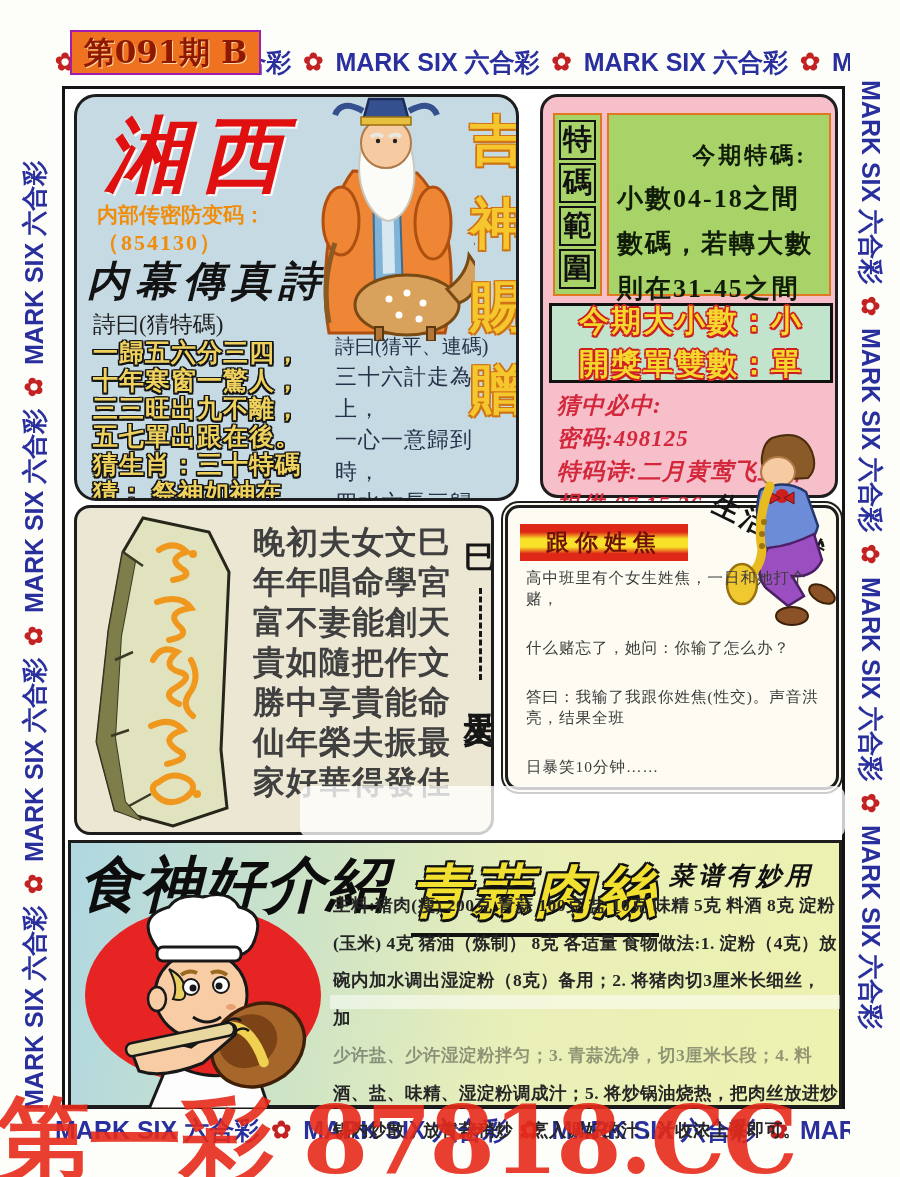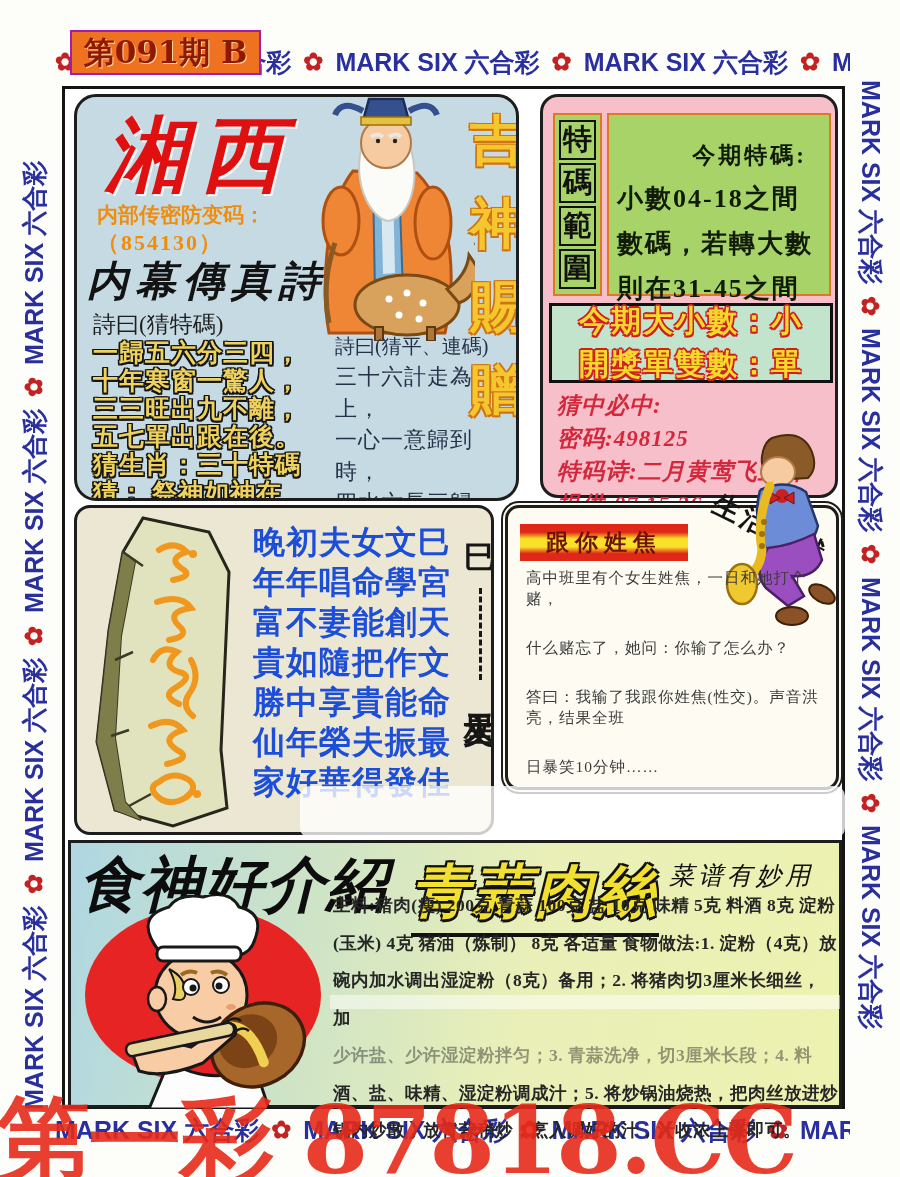--- a/index.html
+++ b/index.html
@@ -64,21 +64,21 @@
     border:3px solid #111; display:flex; flex-direction:column; align-items:center; justify-content:center; gap:2px; }
   .tm-banner div { font-size:30px; font-weight:bold; letter-spacing:2px; color:#f6d72e;
     text-shadow:-1.5px -1.5px 0 #cf2020, 1.5px -1.5px 0 #cf2020, -1.5px 1.5px 0 #cf2020, 1.5px 1.5px 0 #cf2020,
                 0 2px 0 #cf2020, 0 -2px 0 #cf2020; }
   .tm-info { position:absolute; left:14px; top:292px; font-size:23px; font-weight:bold; color:#d3283c;
     line-height:33px; font-style:italic; letter-spacing:1px; }
 
   
   .panelC { left:74px; top:505px; width:420px; height:330px; background:#ece7d3; border-radius:16px; overflow:hidden; }
   .stone { position:absolute; left:4px; top:2px; width:162px; height:322px; }
-  .grid { position:absolute; left:176px; top:14px; font-size:32px; font-weight:bold; color:#1d4ed8;
+  .grid { position:absolute; left:176px; top:14px; font-size:32px; font-weight:bold; color:#404040;
     line-height:40px; letter-spacing:1px; font-family:"DejaVu Sans", sans-serif; }
   .sidecol { position:absolute; left:386px; top:28px; width:34px; display:flex; flex-direction:column; align-items:center;
     font-size:32px; font-weight:bold; color:#161616; font-family:"DejaVu Sans", sans-serif; }
   .dashline { width:0; height:92px; border-left:3px dashed #161616; margin:8px 0; }
   .sidebottom { letter-spacing:0; line-height:38px; writing-mode:vertical-rl; text-orientation:upright; }
 
   
   .panelD { left:505px; top:505px; width:334px; height:285px; background:#fdfbf2; border-radius:14px;
     box-shadow:0 0 0 2px #fdfbf2, 0 0 0 4px #1d1d1d; }
   .joke-title { position:absolute; left:12px; top:16px; width:168px; height:37px;
@@ -92,21 +92,21 @@
 
   
   .panelE { left:68px; top:840px; width:774px; height:268px;
     background:linear-gradient(100deg,#afd7e2 0%,#cfe4c6 32%,#e9efb8 58%,#edf2b0 100%); }
   .rc-title { position:absolute; left:8px; top:2px; font-size:60px; font-weight:bold; font-style:italic;
     color:#0d0d0d; letter-spacing:2px; font-family:"DejaVu Serif", serif; }
   .rc-dish { position:absolute; left:340px; top:10px; font-size:58px; font-weight:bold; font-style:italic;
     color:#f2e030; letter-spacing:4px; padding-bottom:2px; border-bottom:4px solid #111;
     font-family:"DejaVu Serif", serif;
     text-shadow:-2px -2px 0 #111, 2px -2px 0 #111, -2px 2px 0 #111, 2px 2px 0 #111, 0 2.5px 0 #111, 0 -2.5px 0 #111; }
-  .rc-tag { position:absolute; left:598px; top:16px; font-size:25px; font-weight:normal; font-style:italic;
+  .rc-tag { position:absolute; left:598px; top:16px; font-size:25px; font-weight:bold; font-style:italic;
     color:#111; letter-spacing:4px; }
   .chef { position:absolute; left:2px; top:52px; width:256px; height:214px; }
   .rc-body { position:absolute; left:262px; top:44px; width:505px; font-size:17.5px; color:#262626;
     line-height:37.5px; letter-spacing:0.5px; font-weight:bold; }
   .rc-body .faded { opacity:0.45; }
 
   
   .fadeband { position:absolute; left:300px; top:786px; width:545px; height:52px;
     background:rgba(255,255,255,0.78); border-radius:10px; z-index:4; }
   .fadeband2 { position:absolute; left:330px; top:995px; width:510px; height:14px;

